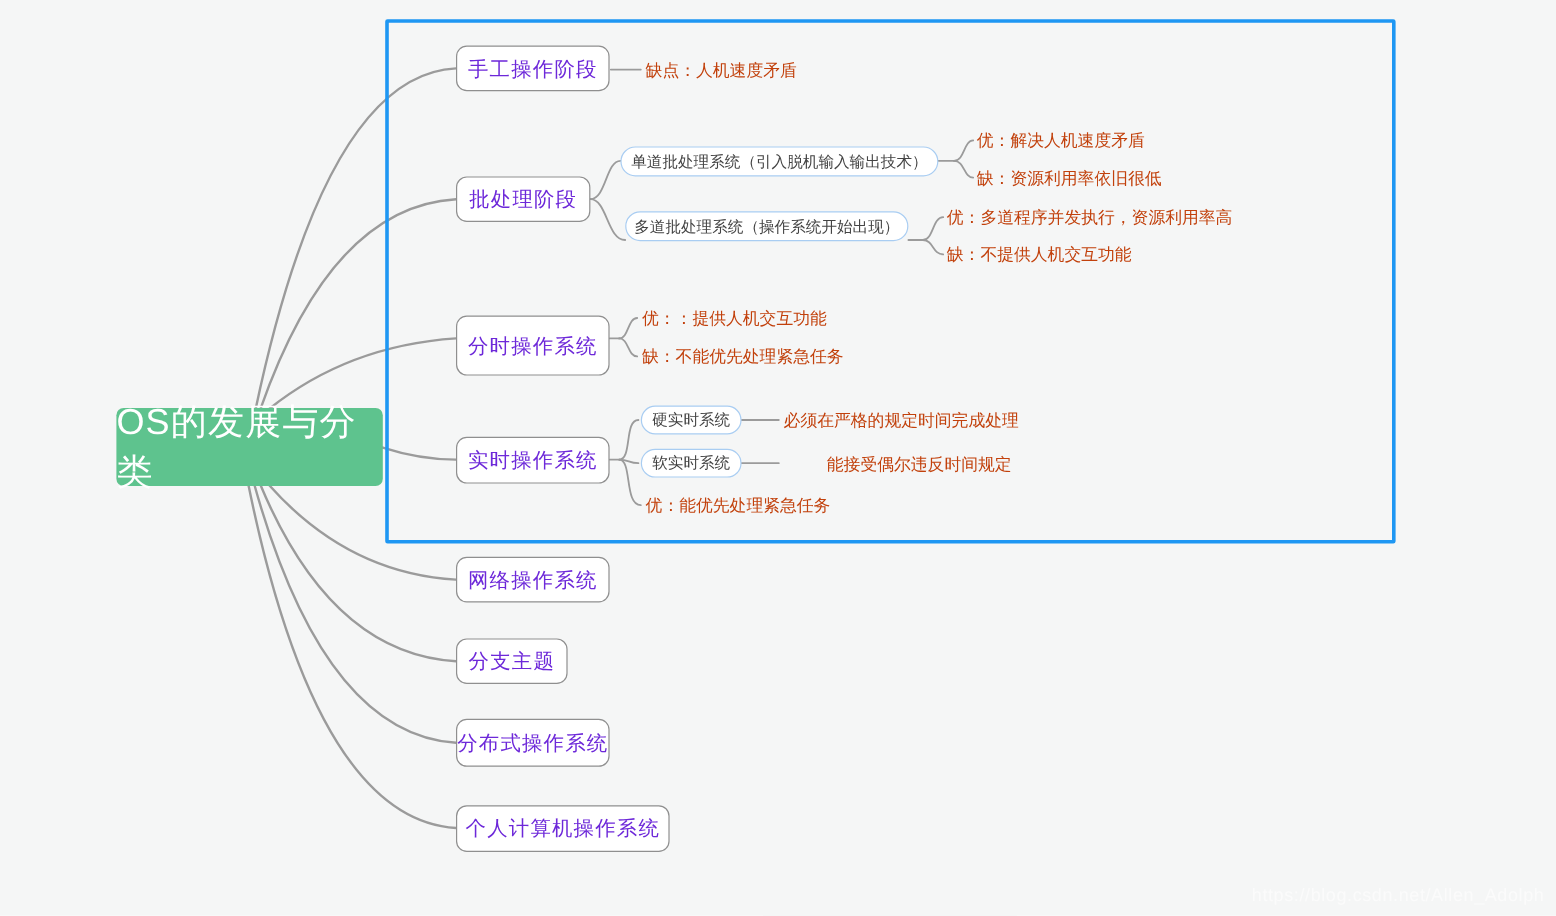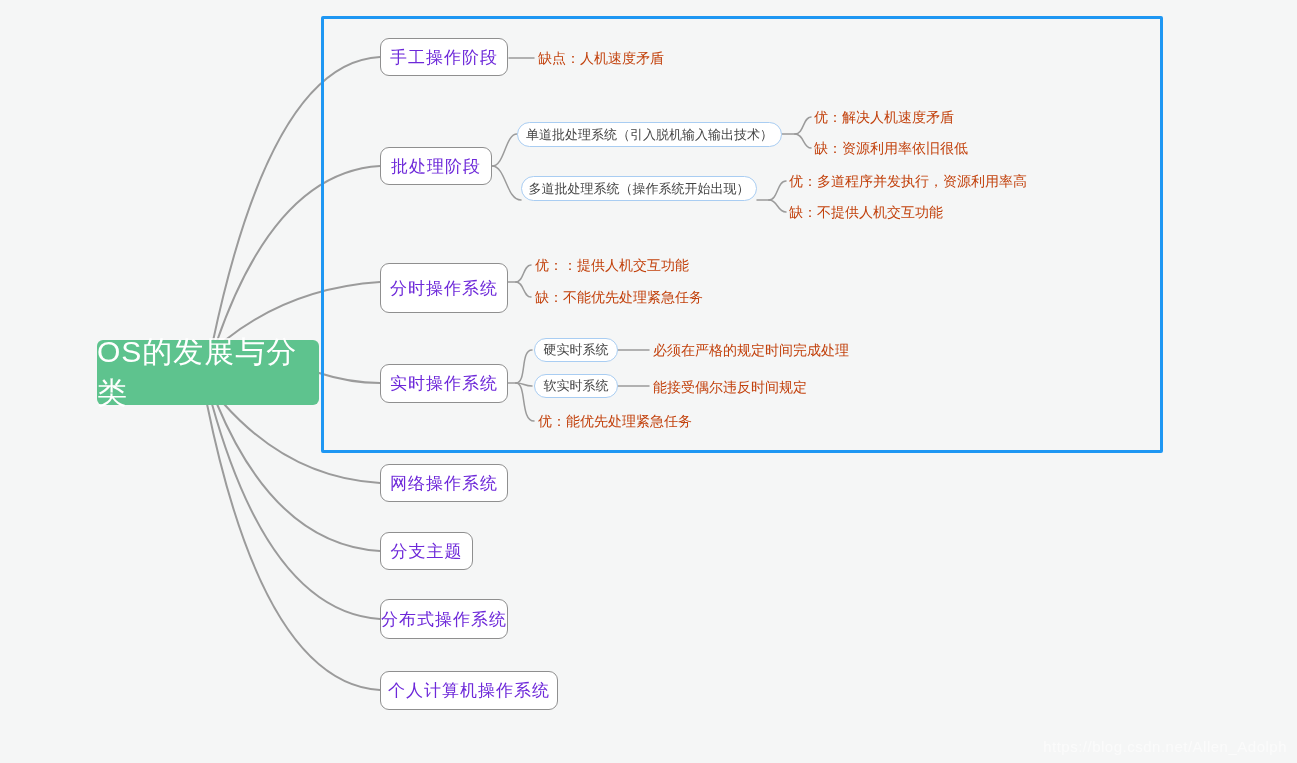--- a/index.html
+++ b/index.html
@@ -104,18 +104,18 @@
   <div class="pill" style="left:534px;top:374px;width:84px;height:24px;">软实时系统</div>
 
   <div class="note" style="left:538px;top:58px;">缺点：人机速度矛盾</div>
   <div class="note" style="left:814px;top:117px;">优：解决人机速度矛盾</div>
   <div class="note" style="left:814px;top:148px;">缺：资源利用率依旧很低</div>
   <div class="note" style="left:789px;top:181px;">优：多道程序并发执行，资源利用率高</div>
   <div class="note" style="left:789px;top:212px;">缺：不提供人机交互功能</div>
   <div class="note" style="left:535px;top:265px;">优：：提供人机交互功能</div>
   <div class="note" style="left:535px;top:297px;">缺：不能优先处理紧急任务</div>
   <div class="note" style="left:653px;top:350px;">必须在严格的规定时间完成处理</div>
-  <div class="note" style="left:653px;top:387px;text-align:right;">能接受偶尔违反时间规定</div>
+  <div class="note" style="left:689px;top:387px;text-align:right;">能接受偶尔违反时间规定</div>
   <div class="note" style="left:538px;top:421px;">优：能优先处理紧急任务</div>
 
   <div class="watermark">https://blog.csdn.net/Allen_Adolph</div>
 
 </div>
 
 </body></html>

